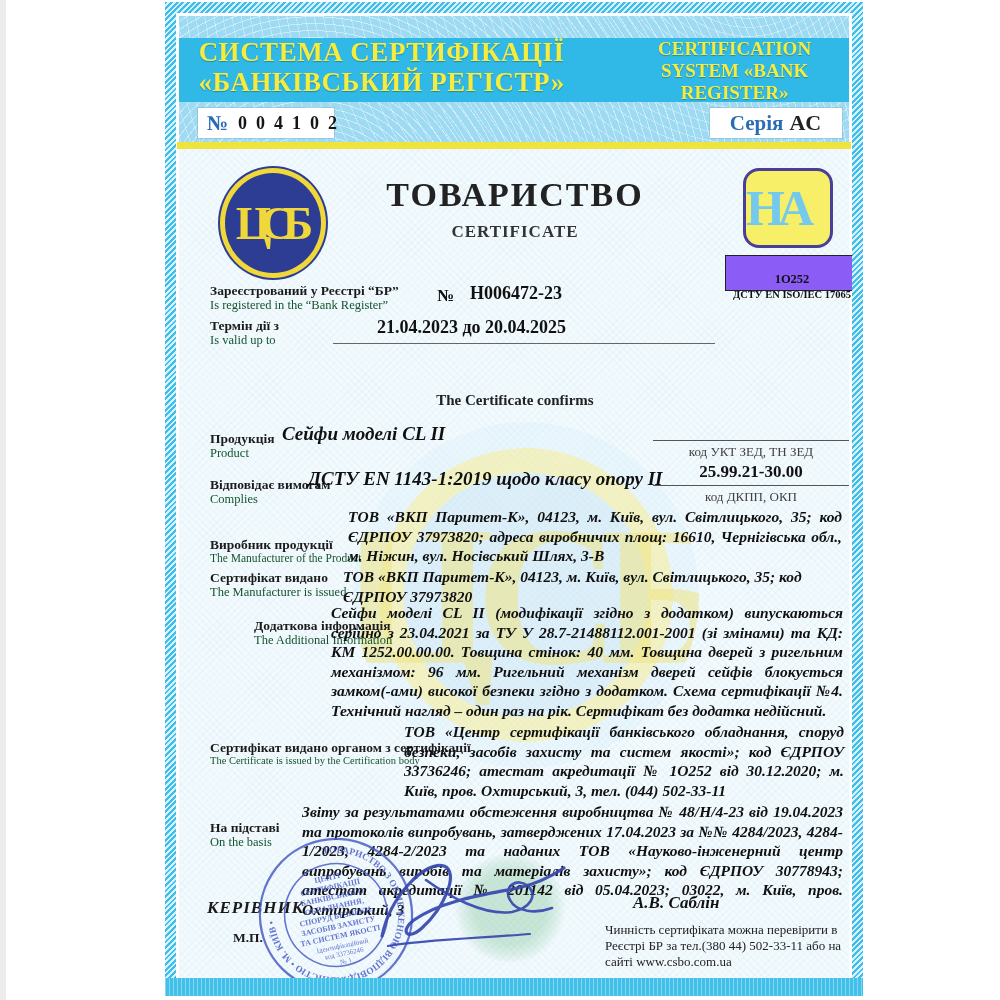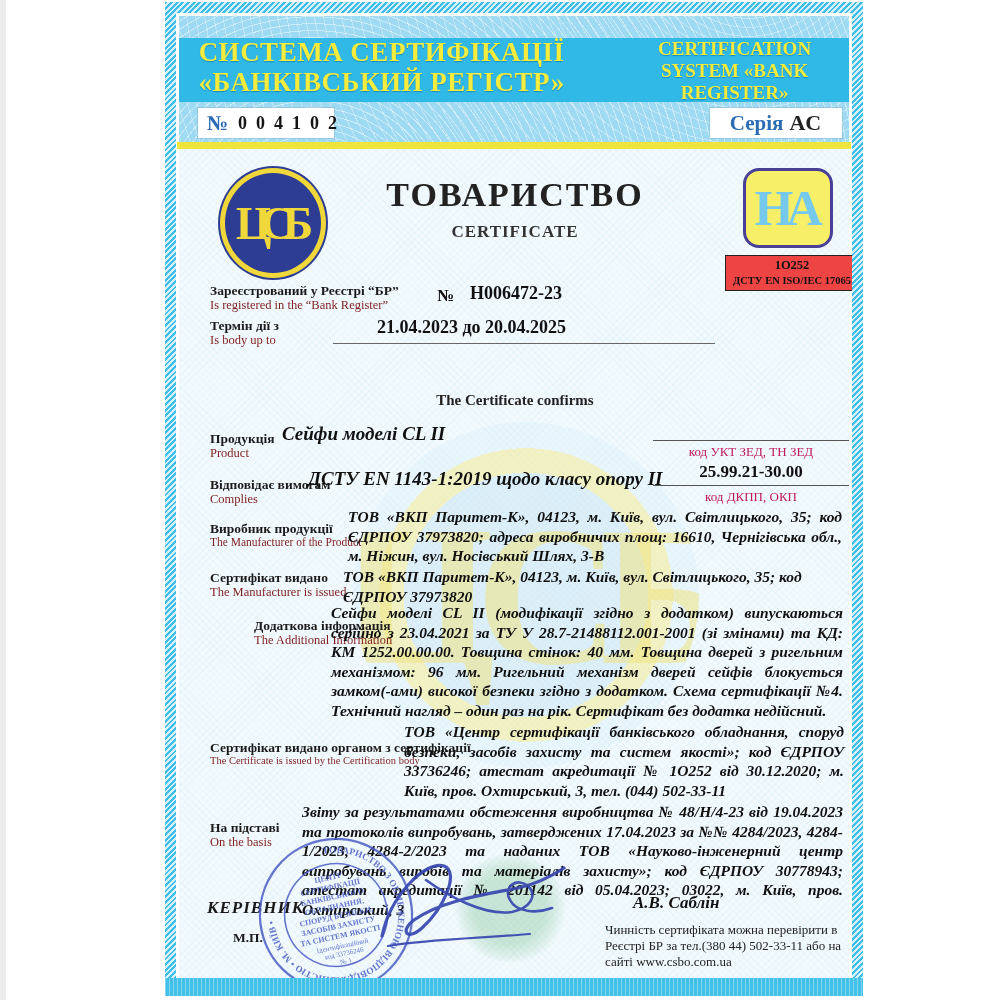--- a/index.html
+++ b/index.html
@@ -54,46 +54,46 @@
   .logo-csb{position:absolute;left:55px;top:166px;width:106px;height:110px;border-radius:50%;z-index:2;
       background:#2e3d94;border:5px solid #f0d73a;box-shadow:0 0 0 2px #2e3d94;
       display:flex;align-items:center;justify-content:center;box-sizing:border-box;}
   .logo-csb span{color:#f0d73a;font-size:46px;font-weight:bold;letter-spacing:-11px;
       text-shadow:0 0 1px #2e3d94;padding-right:8px;}
   .main-title{position:absolute;left:160px;width:380px;top:174px;text-align:center;z-index:2;
       font-size:34px;font-weight:bold;color:#222;letter-spacing:2px;}
   .main-subtitle{position:absolute;left:160px;width:380px;top:220px;text-align:center;z-index:2;
       font-size:17px;font-weight:bold;color:#333;letter-spacing:1px;}
   .logo-na{position:absolute;left:578px;top:166px;width:90px;height:80px;border-radius:16px;z-index:2;
-      background:#f6ef67;border:3px solid #4a3f96;display:flex;align-items:center;justify-content:center;
+      background:#f6ef67;border:3px solid #4a3f96;display:flex;align-items:center;justify-content:flex-start;
       box-sizing:border-box;}
   .logo-na span{color:#74c9ec;font-size:50px;font-weight:bold;letter-spacing:-7px;padding-right:6px;}
-  .accr-box{position:absolute;left:560px;top:253px;width:134px;height:36px;background:#ef4444;z-index:2;
-      border:1.5px solid #222;box-sizing:border-box;text-align:center;line-height:1.25;padding-top:2px;}
+  .accr-box{position:absolute;left:560px;top:253px;width:134px;height:36px;background:#8b5cf6;z-index:2;
+      border:1.5px solid #222;box-sizing:border-box;text-align:center;line-height:1.25;padding-top:16px;}
   .accr-box .a1{font-size:12.5px;font-weight:bold;color:#111;}
   .accr-box .a2{font-size:10.5px;font-weight:bold;color:#111;}
 
   .lbl{position:absolute;line-height:1.12;z-index:2;}
   .lbl .uk{font-weight:bold;font-size:13.5px;color:#1b1b1b;display:block;white-space:nowrap;}
-  .lbl .en{font-size:12.5px;color:#7f1d1d;display:block;white-space:nowrap;}
+  .lbl .en{font-size:12.5px;color:#14532d;display:block;white-space:nowrap;}
   .lbl .en.small{font-size:10.5px;}
   .lbl .en.mid{font-size:11.5px;}
   .val{position:absolute;font-weight:bold;font-style:italic;color:#101010;z-index:2;}
   .para{font-size:15.5px;line-height:19.6px;text-align:justify;}
   .upright{font-style:normal;}
 
   .divider{position:absolute;left:168px;top:341px;width:382px;border-top:1.5px solid #666;z-index:2;}
   .confirm1{position:absolute;left:90px;width:520px;top:361px;text-align:center;z-index:2;
       font-size:18.5px;font-weight:bold;color:#111;}
   .confirm2{position:absolute;left:90px;width:520px;top:390px;text-align:center;z-index:2;
       font-size:15px;font-weight:bold;color:#222;}
 
   .codebox{position:absolute;left:488px;top:438px;width:196px;z-index:2;text-align:center;}
   .codebox .cline{border-top:1.3px solid #555;margin:0 0 2px 0;}
-  .codebox .c1{font-size:13px;color:#be185d;padding:1px 0;}
+  .codebox .c1{font-size:13px;color:#404040;padding:1px 0;}
   .codebox .c2{font-size:17px;font-weight:bold;color:#111;padding:1px 0 3px 0;}
 
   .keriv{position:absolute;left:42px;top:896px;font-size:17px;font-weight:bold;font-style:italic;
       letter-spacing:1px;color:#1a1a1a;z-index:2;}
   .mp{position:absolute;left:68px;top:928px;font-size:13.5px;font-weight:bold;color:#1a1a1a;z-index:2;}
   .sablin{position:absolute;left:468px;top:891px;font-size:17px;font-weight:bold;font-style:italic;
       color:#111;z-index:2;}
   .note{position:absolute;left:440px;top:920px;width:243px;font-size:13px;line-height:15.8px;
       color:#222;z-index:2;}
 
@@ -143,21 +143,21 @@
 
   <div class="lbl" style="left:45px;top:281px;">
     <span class="uk">Зареєстрований у Реєстрі “БР”</span>
     <span class="en">Is registered in the “Bank Register”</span>
   </div>
   <div class="val upright" style="left:272px;top:284px;font-size:17px;">№</div>
   <div class="val upright" style="left:305px;top:281px;font-size:18px;">Н006472-23</div>
 
   <div class="lbl" style="left:45px;top:316px;">
     <span class="uk">Термін дії з</span>
-    <span class="en">Is body up to</span>
+    <span class="en">Is valid up to</span>
   </div>
   <div class="val upright" style="left:212px;top:315px;font-size:18px;">21.04.2023 до 20.04.2025</div>
   <div class="divider"></div>
 
   <div class="confirm2">The Certificate confirms</div>
 
   <div class="lbl" style="left:45px;top:429px;">
     <span class="uk">Продукція</span>
     <span class="en">Product</span>
   </div>
@@ -170,21 +170,21 @@
     <div class="cline"></div>
     <div class="c1">код ДКПП, ОКП</div>
   </div>
 
   <div class="lbl" style="left:45px;top:475px;">
     <span class="uk">Відповідає вимогам</span>
     <span class="en">Complies</span>
   </div>
   <div class="val" style="left:143px;top:466px;font-size:19px;">ДСТУ EN 1143-1:2019 щодо класу опору II</div>
 
-  <div class="lbl" style="left:45px;top:519px;">
+  <div class="lbl" style="left:45px;top:535px;">
     <span class="uk">Виробник продукції</span>
     <span class="en mid">The Manufacturer of the Product</span>
   </div>
   <div class="val para" style="left:183px;top:505px;width:494px;">ТОВ «ВКП Паритет-К», 04123, м. Київ, вул. Світлицького, 35; код ЄДРПОУ 37973820; адреса виробничих площ: 16610, Чернігівська обл., м. Ніжин, вул. Носівський Шлях, 3-В</div>
 
   <div class="lbl" style="left:45px;top:568px;">
     <span class="uk">Сертифікат видано</span>
     <span class="en">The Manufacturer is issued</span>
   </div>
   <div class="val para" style="left:178px;top:565px;width:460px;text-align:left;">ТОВ «ВКП Паритет-К», 04123, м. Київ, вул. Світлицького, 35; код ЄДРПОУ 37973820</div>

